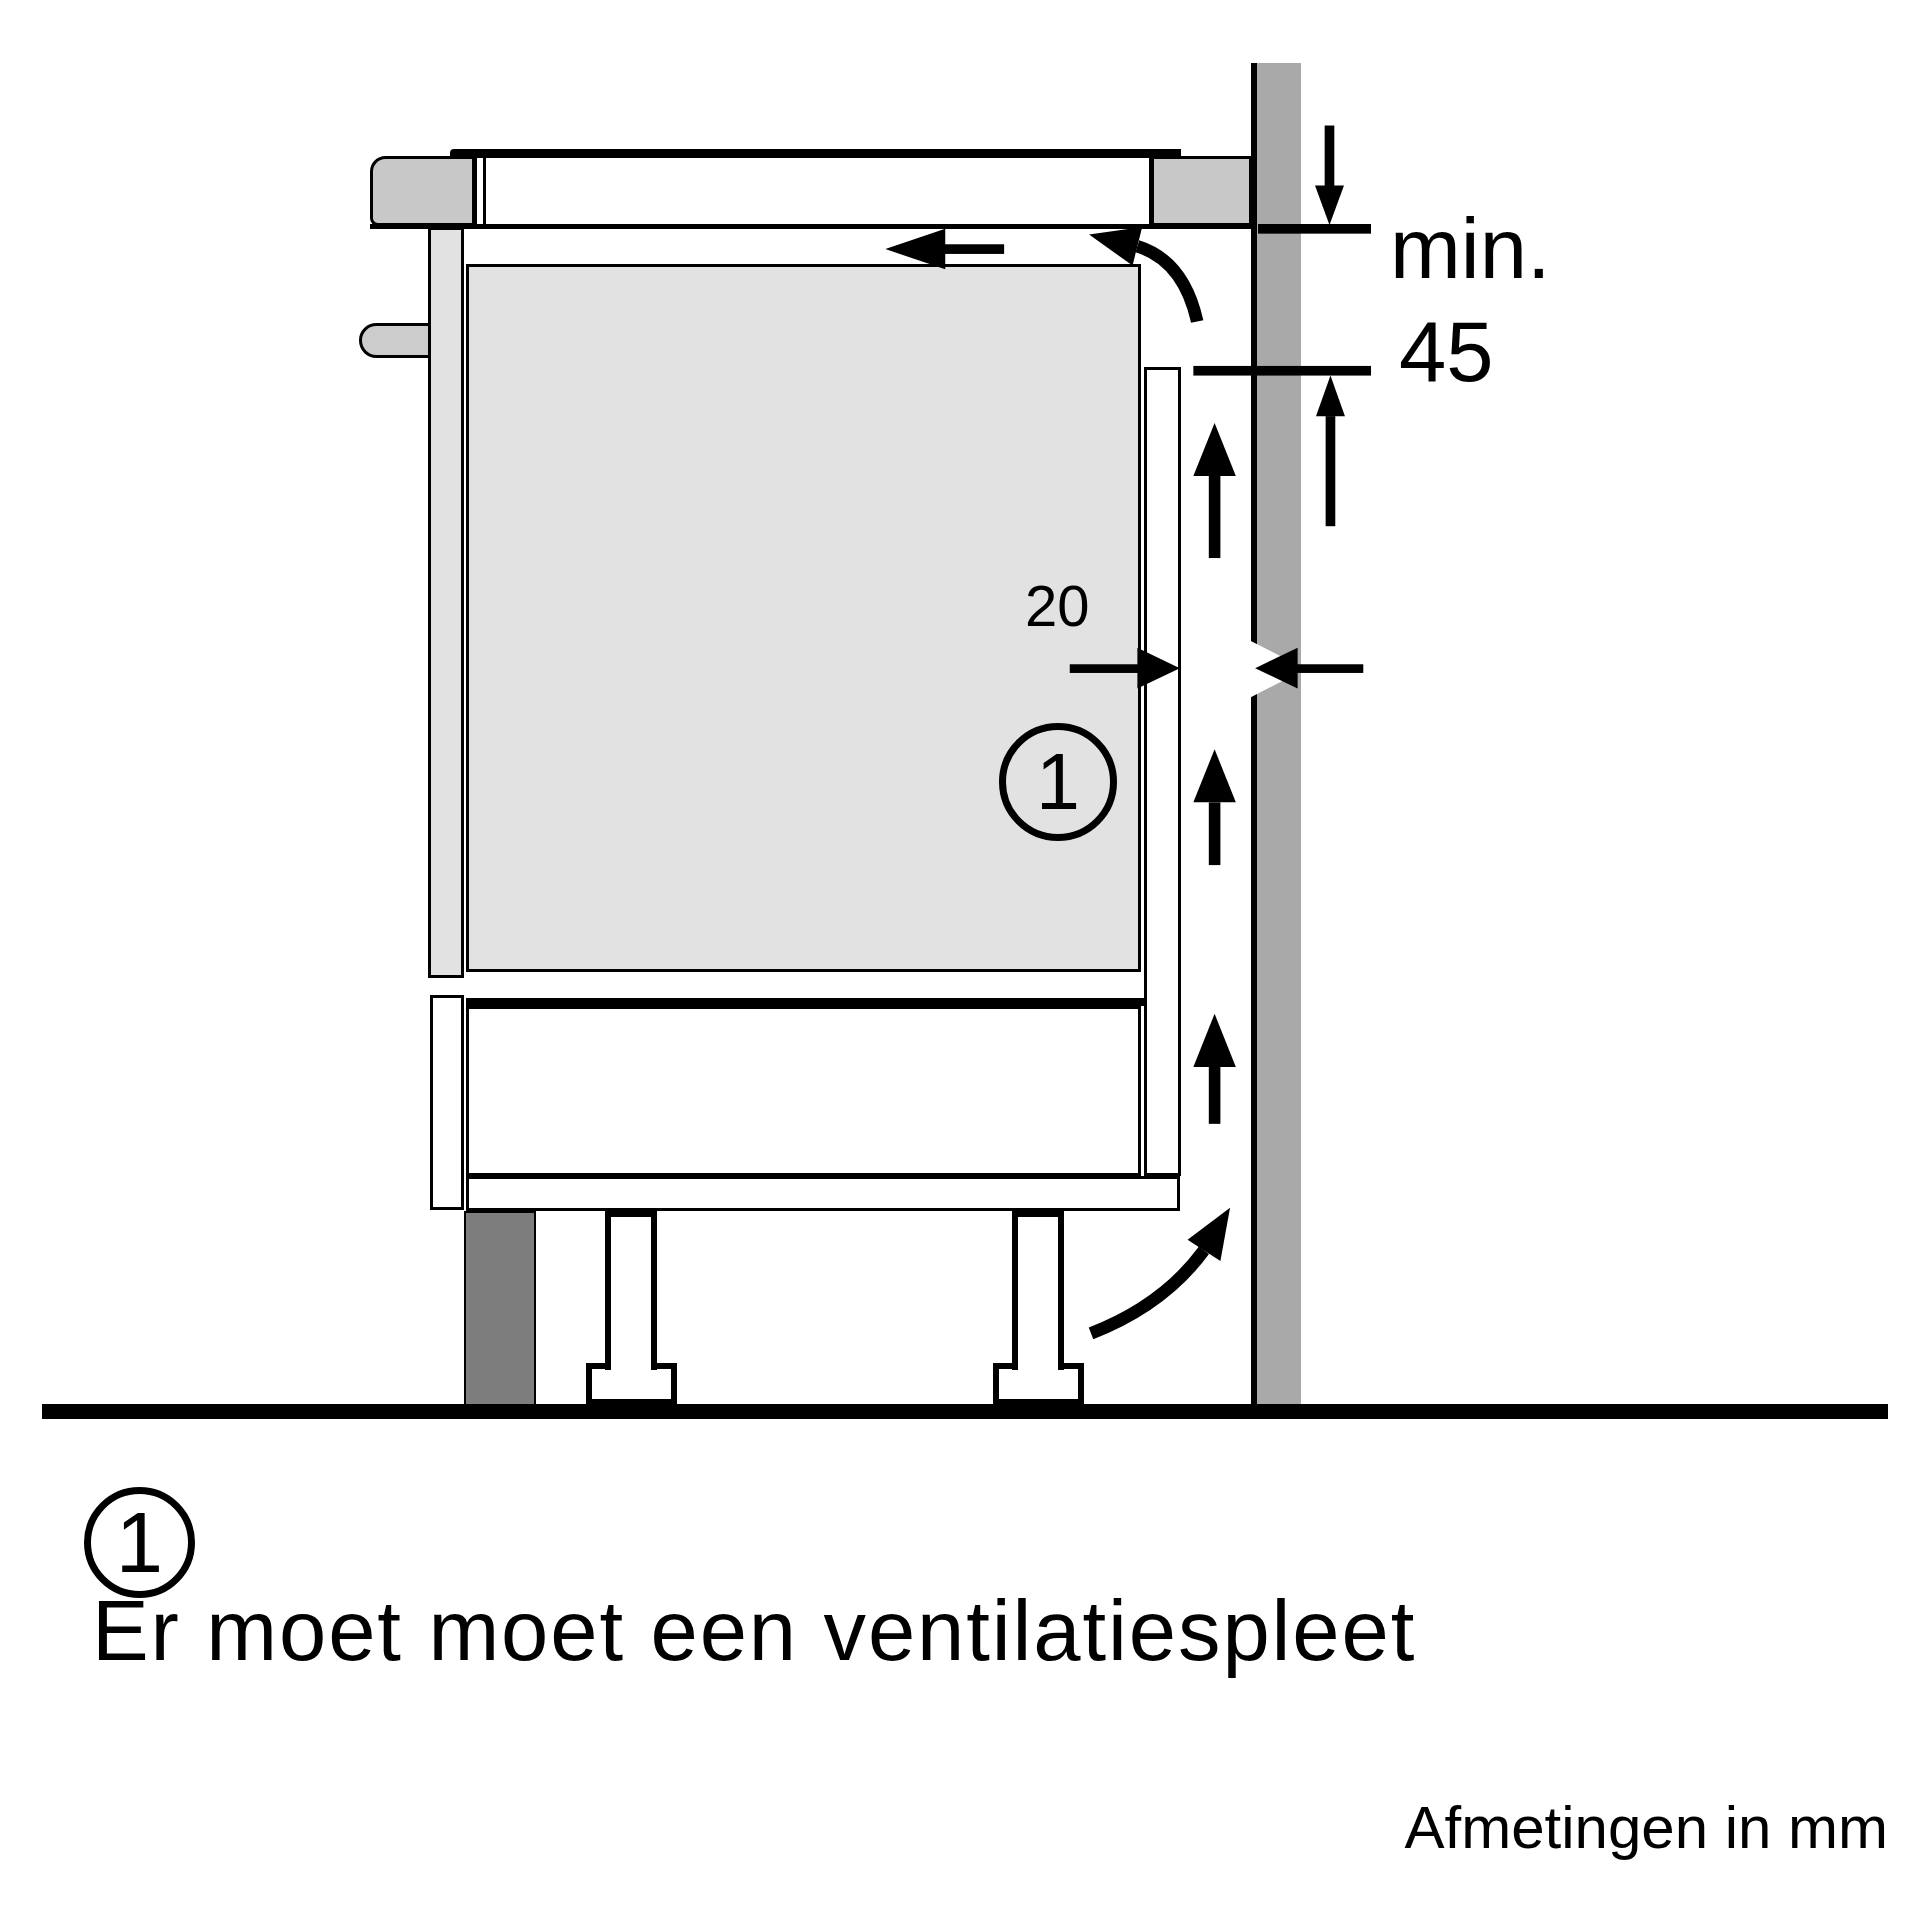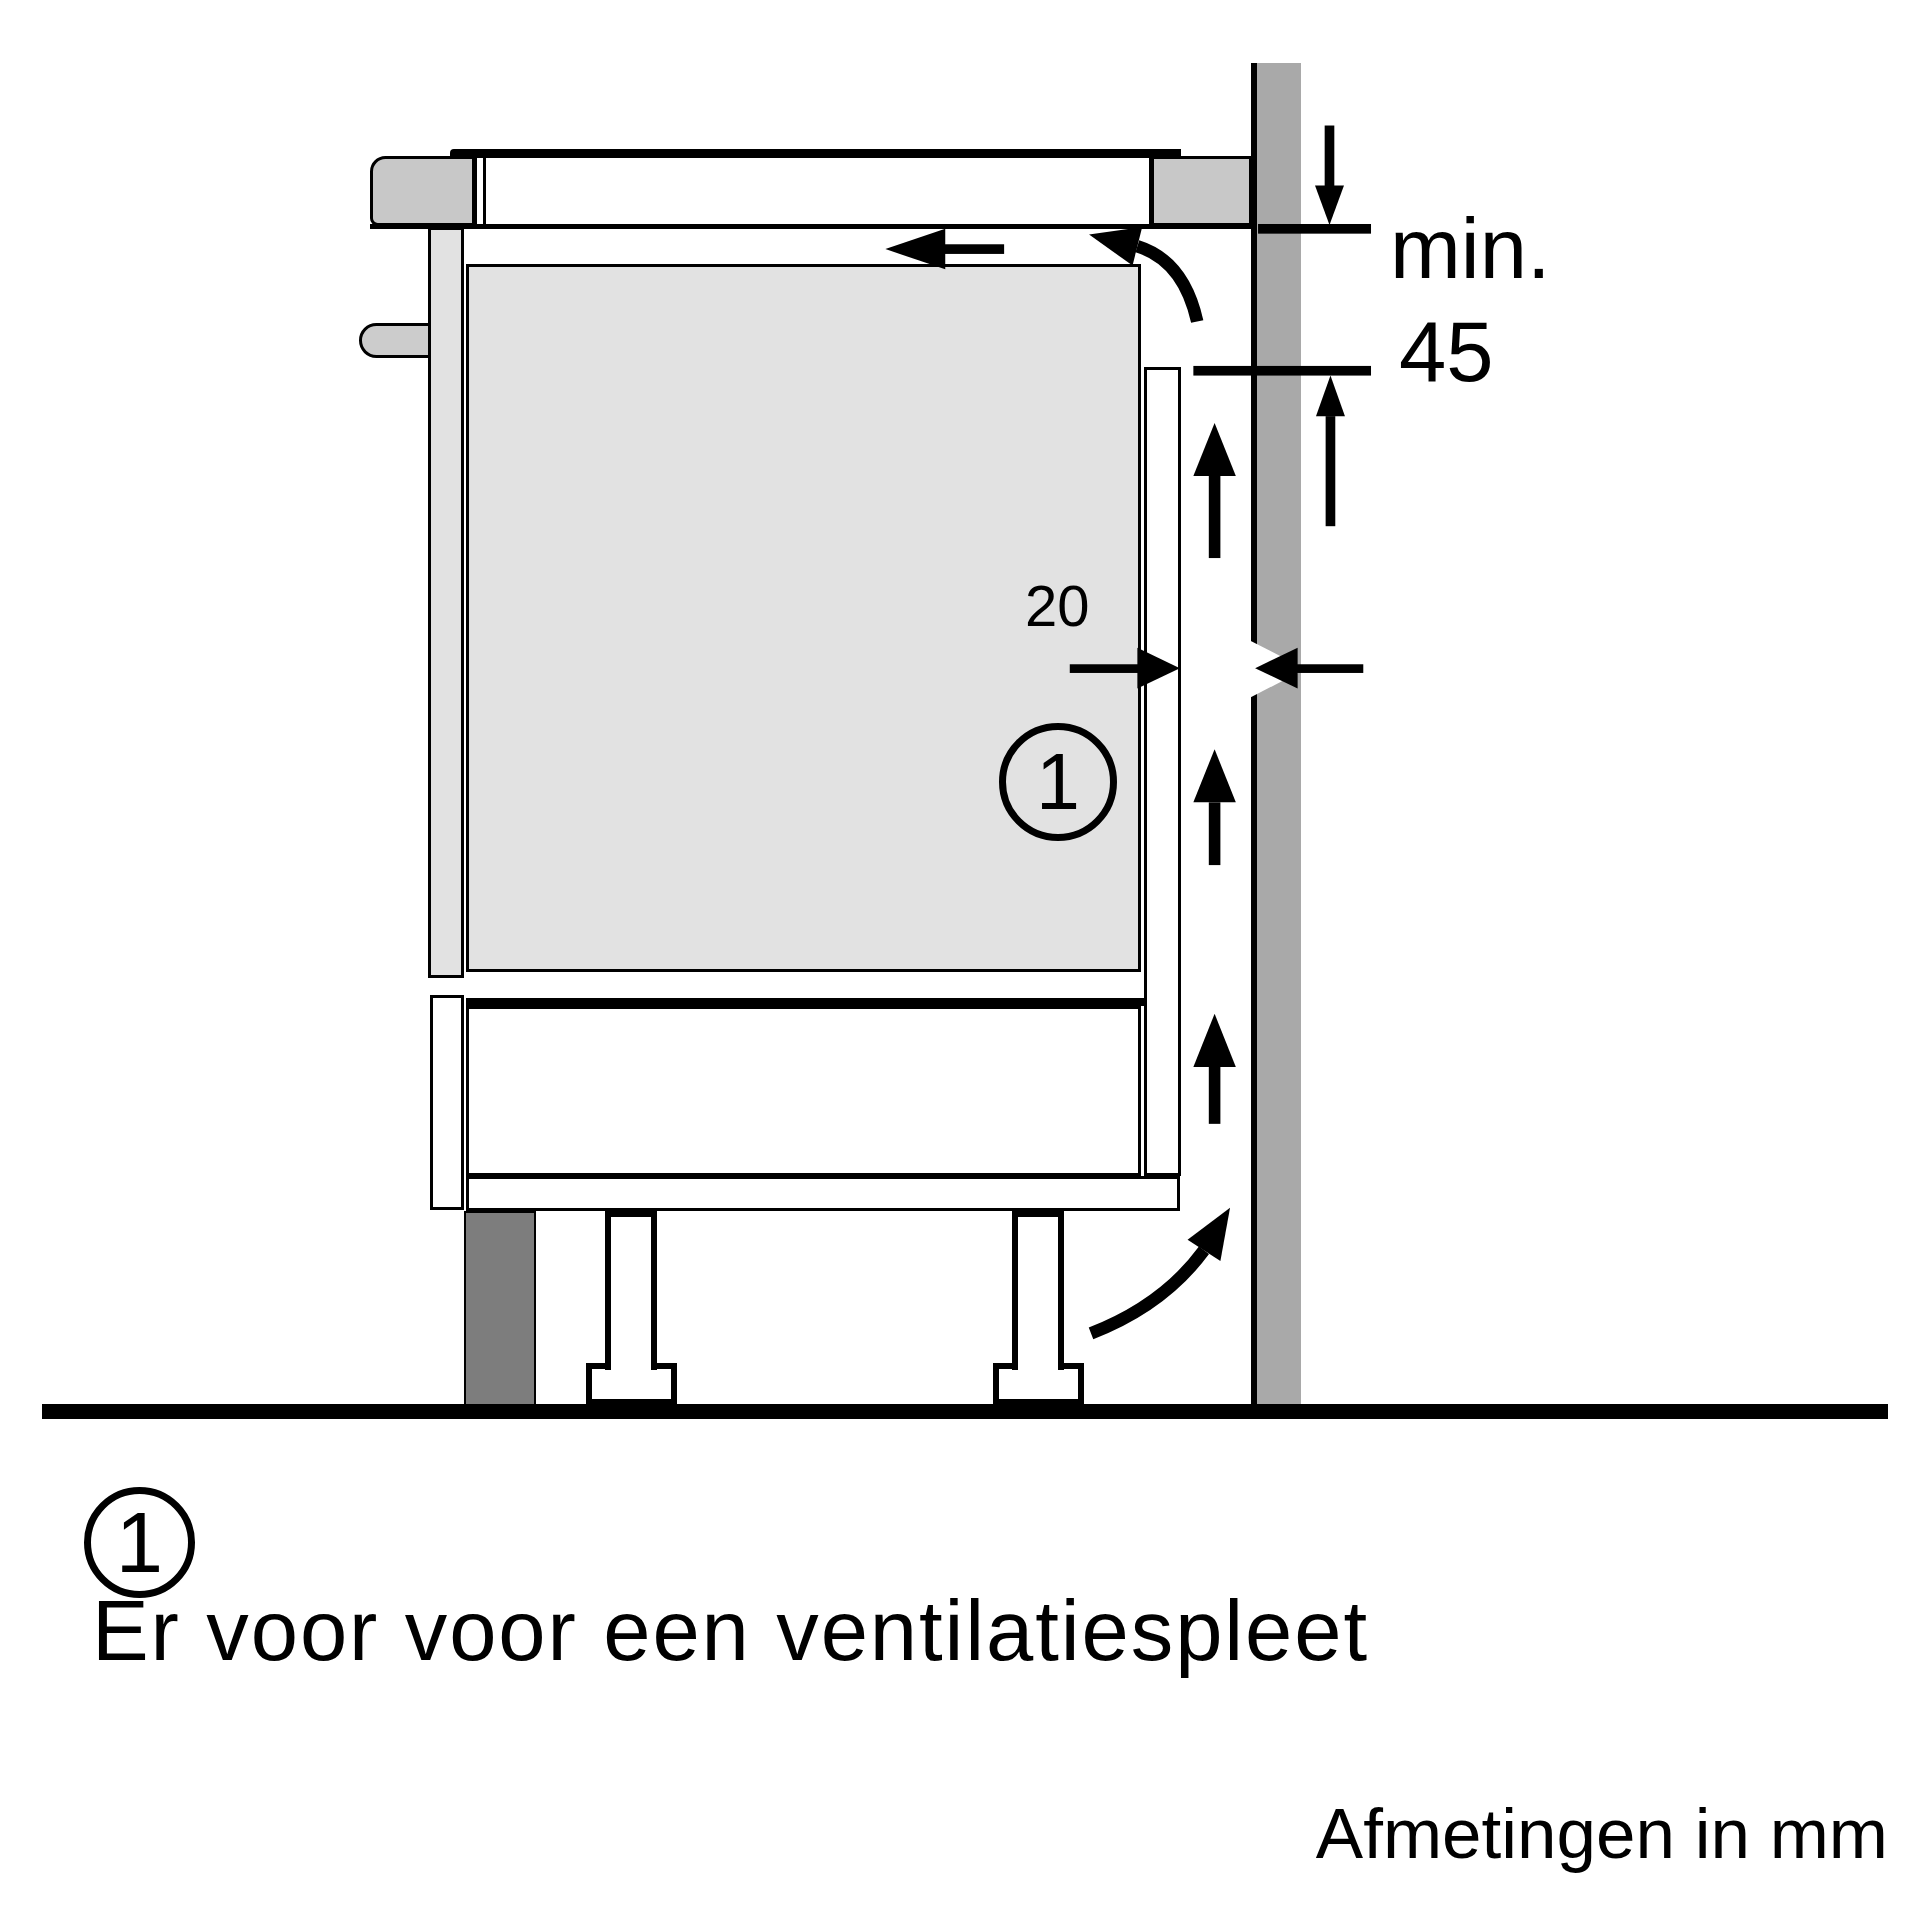--- a/index.html
+++ b/index.html
@@ -124,19 +124,19 @@
     <g>
       <path d="M 1130 1381 Q 1205 1352 1247 1295" fill="none" stroke="#000" stroke-width="13"></path>
       <polygon points="1274,1251 1264,1306 1230,1284" fill="#000"></polygon>
     </g>
   </svg>
 
   <div class="circle-callout" style="left:84px;top:1487px;width:97px;height:97px;font-size:85px;">
     <span>1</span>
   </div>
   <div class="txt" style="left:92px;top:1578px;font-size:85px;line-height:106px;letter-spacing:1.9px;">
-    <div>Er voor voor een ventilatiespleet</div>
+    <div>Er moet moet een ventilatiespleet</div>
   </div>
 
-  <div class="txt" style="right:43px;top:1798px;font-size:71px;">Afmetingen in mm</div>
+  <div class="txt" style="right:43px;top:1798px;font-size:60px;">Afmetingen in mm</div>
 
 </div>
 
 
 </body></html>

